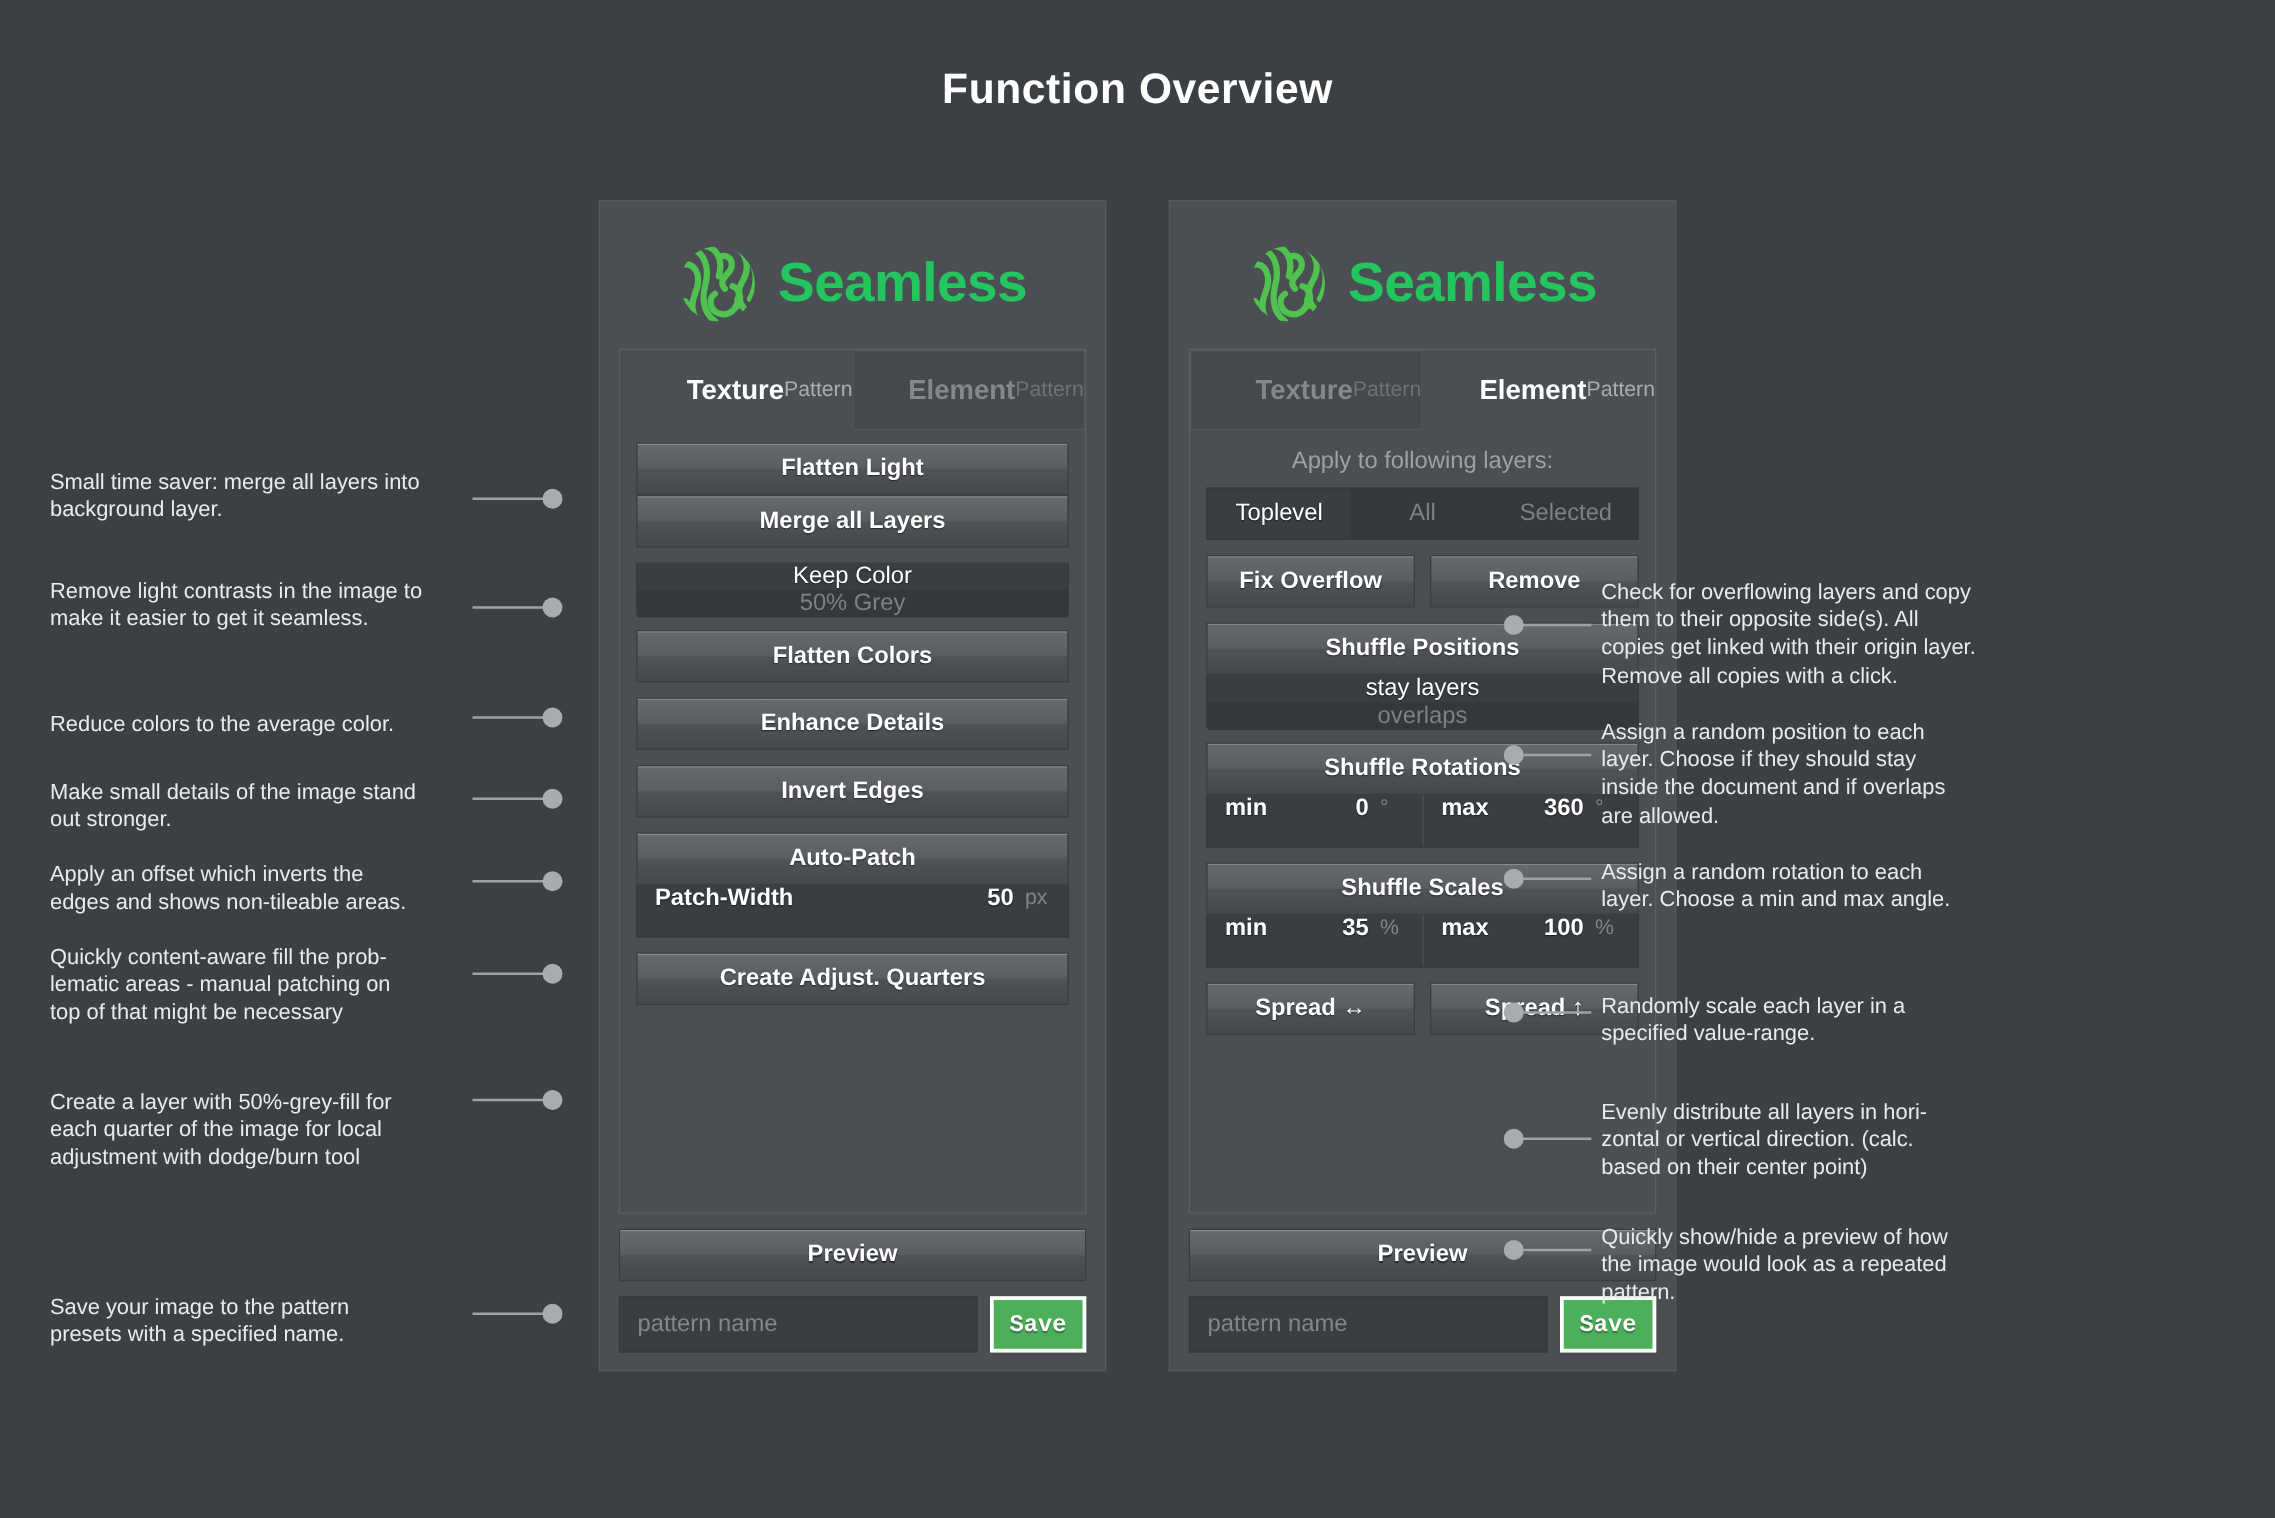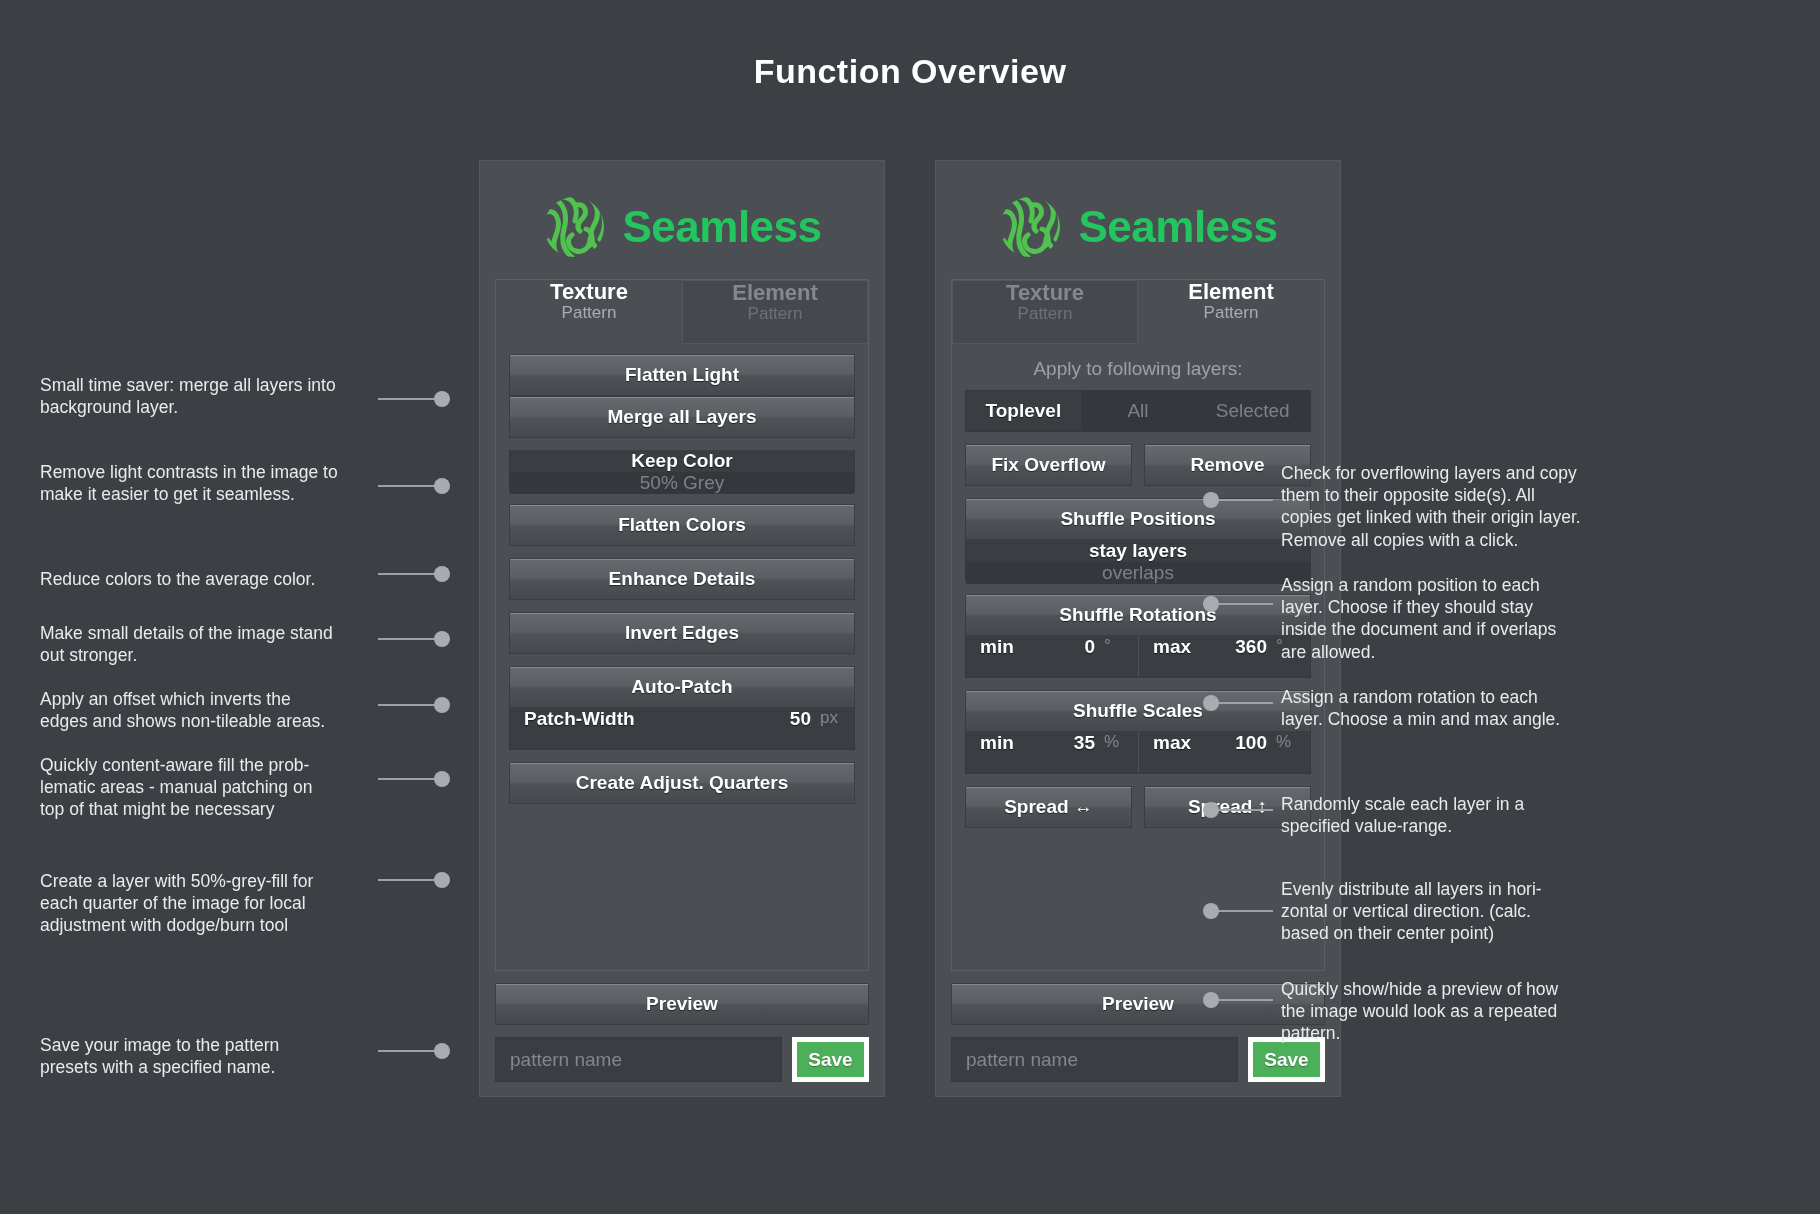--- a/index.html
+++ b/index.html
@@ -76,23 +76,23 @@
 
   
   .tabs {
     display: flex;
     height: 64px;
     flex: 0 0 auto;
   }
   .tab {
     flex: 1 1 50%;
     display: flex;
-    flex-direction: column;
+    flex-direction: row;
     align-items: center;
-    justify-content: flex-start;
+    justify-content: flex-end;
     line-height: 1.08;
     box-sizing: border-box;
     cursor: pointer;
   }
   .tab .t-main { font-size: 22px; font-weight: bold; }
   .tab .t-sub  { font-size: 17px; }
   .tab.active { background: transparent; }
   .tab.active .t-main { color: #ffffff; }
   .tab.active .t-sub  { color: #a9adb1; }
   .tab.inactive {
@@ -149,21 +149,21 @@
   }
   .opt {
     flex: 1 1 50%;
     display: flex;
     align-items: center;
     justify-content: center;
     font-size: 19px;
     cursor: pointer;
     box-sizing: border-box;
   }
-  .opt.on  { color: #ffffff; font-weight: bold; text-shadow: 0 1px 1px rgba(0,0,0,.6); }
+  .opt.on  { color: #ffffff; font-weight: normal; text-shadow: 0 1px 1px rgba(0,0,0,.6); }
   .opt.off { color: #7d8186; background: #34373b; }
 
   
   .fieldrow {
     display: flex;
     height: 42px;
     background: #3a3d41;
     border: 1px solid #35383c;
     border-top: none;
     box-sizing: border-box;
@@ -218,30 +218,31 @@
     align-items: center;
     padding: 0 14px;
     font-size: 19px;
     color: #83878b;
     cursor: text;
   }
   .save-btn {
     width: 77px;
     height: 45px;
     background: #4caf5a;
-    border: 5px solid #ffffff;
+    border: 3px solid #ffffff;
     box-sizing: border-box;
     display: flex;
     align-items: center;
     justify-content: center;
     font-size: 19px;
     color: #ffffff;
     font-weight: bold;
     text-shadow: 0 1px 1px rgba(0,0,0,.35);
     cursor: pointer;
+    font-family: Liberation Mono, monospace;
   }
 
   
   .anno {
     position: absolute;
     font-size: 17.5px;
     line-height: 1.27;
     color: #e9eaec;
   }
   .anno.left-side  { left: 40px;   width: 300px; text-align: left; }

